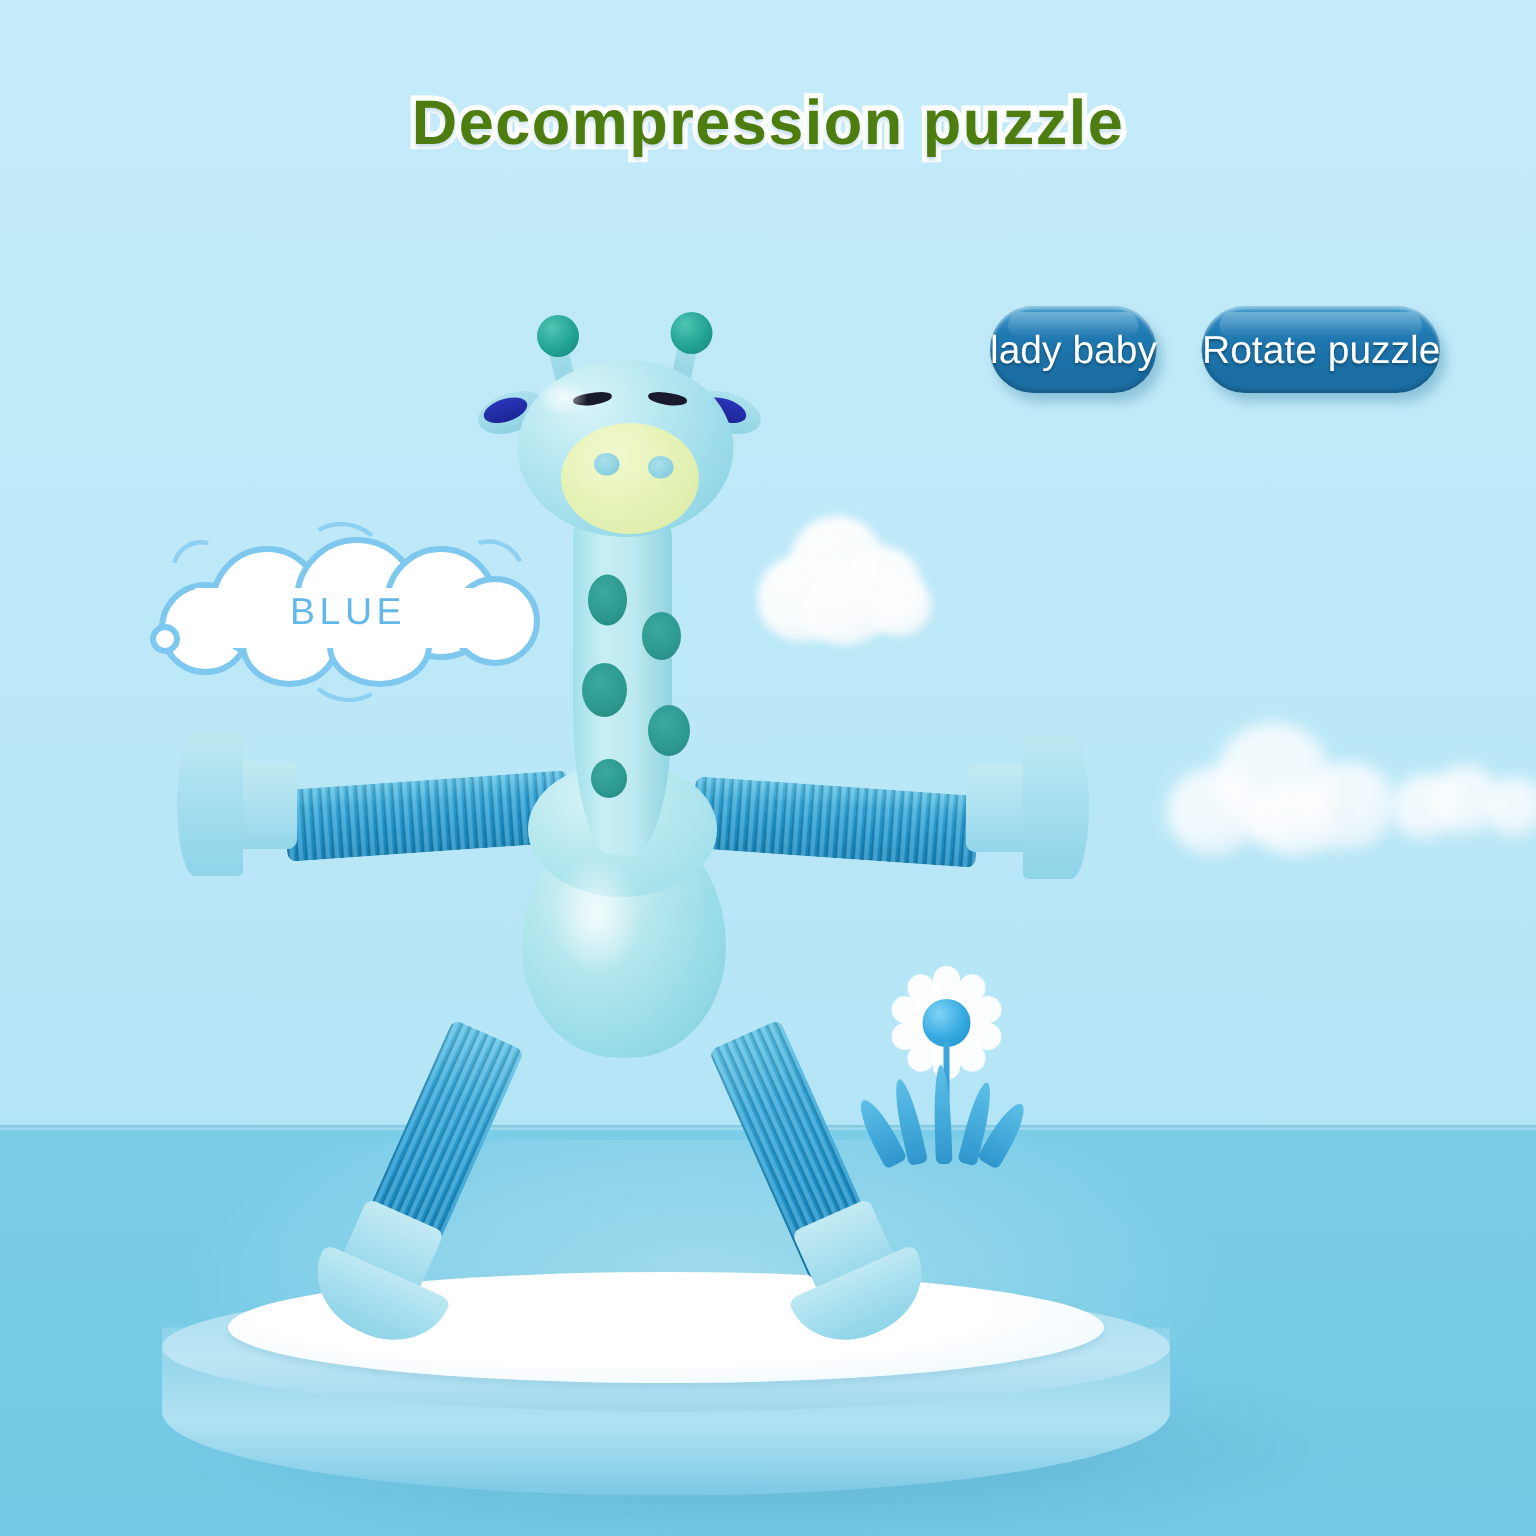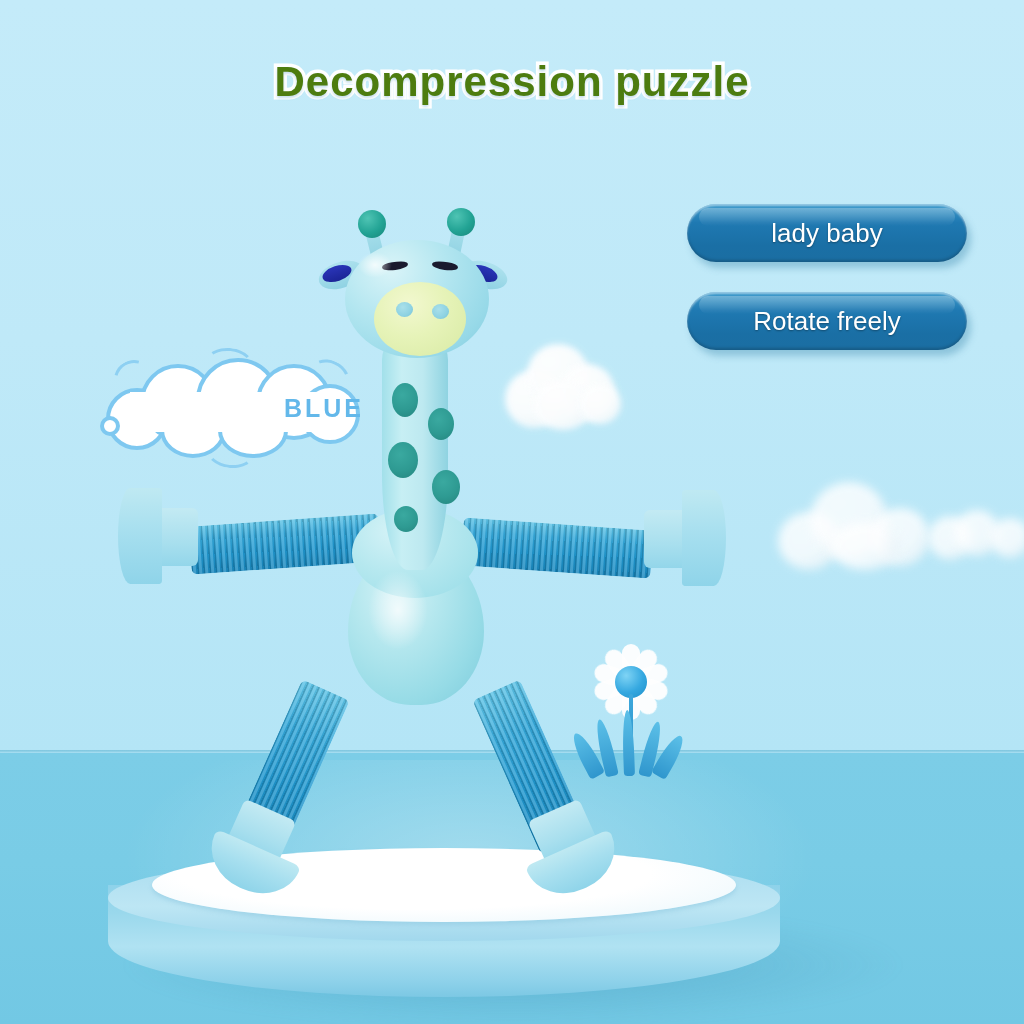--- a/index.html
+++ b/index.html
@@ -54,24 +54,23 @@
     letter-spacing: 1px;
     color: #4d7c0f;
     -webkit-text-stroke: 7px #ffffff;
     paint-order: stroke fill;
     text-shadow: 0 2px 3px rgba(120,180,210,0.45);
   }
 
   
   .pill-group {
     position: absolute;
-    left: 687px; top: 204px;
+    left: 660px; top: 204px;
     width: 280px;
     display: flex;
-    flex-direction: column;
     gap: 30px;
   }
   .pill {
     position: relative;
     height: 58px;
     border-radius: 29px;
     background: linear-gradient(180deg, #3f9ccd 0%, #1f79b2 32%, #1a6fa5 72%, #1b6ea2 100%);
     box-shadow: 4px 6px 7px rgba(80,150,185,0.45),
                 inset 0 2px 2px rgba(255,255,255,0.45),
                 inset 0 -2px 3px rgba(0,0,0,0.18);
@@ -112,23 +111,23 @@
     left: 18px; top: 30px;
     width: 228px; height: 46px;
     background: #ffffff;
     border-top: 0; border-bottom: 4px solid #7ec8f0;
     box-sizing: border-box;
   }
   .badge-text {
     position: absolute;
     left: 0; top: 30px;
     width: 264px;
-    text-align: right;
+    text-align: center;
     font-size: 25px;
-    font-weight: bold;
+    font-weight: normal;
     letter-spacing: 3px;
     color: #63b8ea;
     z-index: 6;
     line-height: 40px;
   }
   .badge-tick {
     position: absolute;
     border: 3px solid #8ed0f2;
     border-radius: 50%;
     border-color: #8ed0f2 transparent transparent transparent;
@@ -333,21 +332,21 @@
   <div class="floor"></div>
   <div class="floor-glow"></div>
 
   <div class="title">Decompression puzzle</div>
 
   <div class="pill-group">
     <div class="pill">
       <span class="pill-label">lady baby</span>
     </div>
     <div class="pill">
-      <span class="pill-label">Rotate freely</span>
+      <span class="pill-label">Rotate puzzle</span>
     </div>
   </div>
 
   <div class="blue-badge">
     <div class="badge-lobe" style="left:6px;  top:30px; width:62px; height:62px;"></div>
     <div class="badge-lobe" style="left:40px; top:6px;  width:76px; height:76px;"></div>
     <div class="badge-lobe" style="left:96px; top:0px;  width:84px; height:84px;"></div>
     <div class="badge-lobe" style="left:156px;top:6px;  width:76px; height:76px;"></div>
     <div class="badge-lobe" style="left:200px;top:26px; width:60px; height:60px;"></div>
     <div class="badge-lobe" style="left:60px; top:44px; width:66px; height:56px;"></div>

